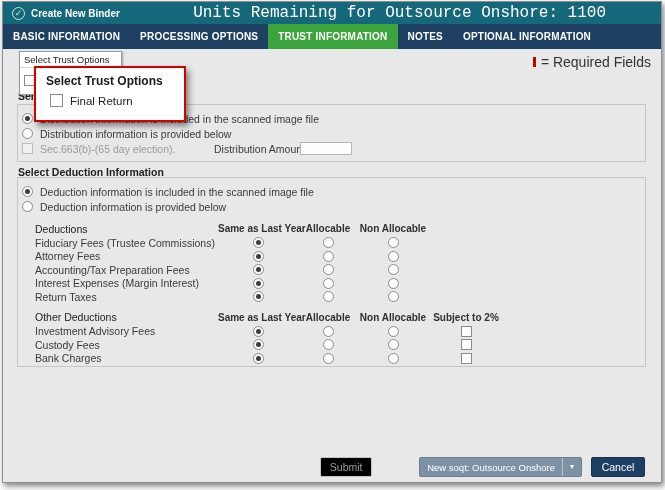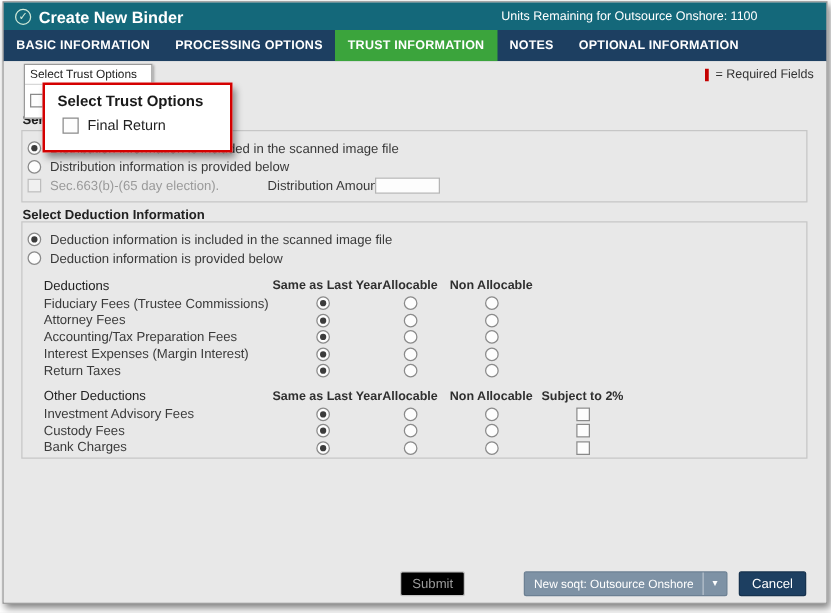--- a/index.html
+++ b/index.html
@@ -5,32 +5,32 @@
   * { box-sizing: border-box; margin: 0; padding: 0; }
   html,body { width:665px; height:490px; background:#fff; font-family:"Liberation Sans", sans-serif; overflow:hidden; }
   .window { position:absolute; left:2px; top:1px; width:660px; height:482px;
             background:#e8e8e8; border:1px solid #8f8f8f; box-shadow:2px 3px 6px rgba(0,0,0,.5); }
 
   
   .titlebar { height:22px; background:#14687a; display:flex; align-items:center; padding:0 9px; color:#fff; }
   .app-icon { width:13px; height:13px; border:1px solid #cfe9d8; border-radius:50%; display:flex;
               align-items:center; justify-content:center; font-size:9px; color:#cfe9d8; flex:0 0 auto; }
   .app-icon::before { content:"✓"; }
-  .win-title { font-size:13px; font-weight:bold; margin-left:6px; }
+  .win-title { font-size:10px; font-weight:bold; margin-left:6px; }
   .titlebar .spacer { flex:1; }
-  .units { font-size:10px; margin-right:46px; }
+  .units { font-size:16px; margin-right:46px;font-family:Liberation Mono, monospace; }
 
   
   .tabbar { height:25px; background:#1d3f61; display:flex; color:#fff; }
   .tab { padding:0 10px; line-height:25px; font-size:10px; font-weight:bold; letter-spacing:.2px; cursor:default; white-space:nowrap; }
   .tab.active { background:#3ba43c; }
 
   
   .content { position:absolute; top:47px; left:0; right:0; bottom:0; background:#e8e8e8; }
-  .required-note { position:absolute; top:5px; right:10px; display:flex; align-items:center; font-size:10px; color:#333; }
+  .required-note { position:absolute; top:5px; right:10px; display:flex; align-items:center; font-size:14px; color:#333; }
   .required-marker { width:3px; height:10px; background:#c40000; margin-right:5px; }
 
   
   .groupbox { position:absolute; left:14px; right:15px; border:1px solid #c6c6c6; }
   .group-dist { top:55px; height:58px; padding-top:6px; }
   .sec-header { position:absolute; left:15px; font-size:10.5px; font-weight:bold; color:#222; }
   .hdr-dist { top:41px; }
   .hdr-ded  { top:117px; }
   .group-ded { top:128px; height:190px; padding-top:6px; }
 

